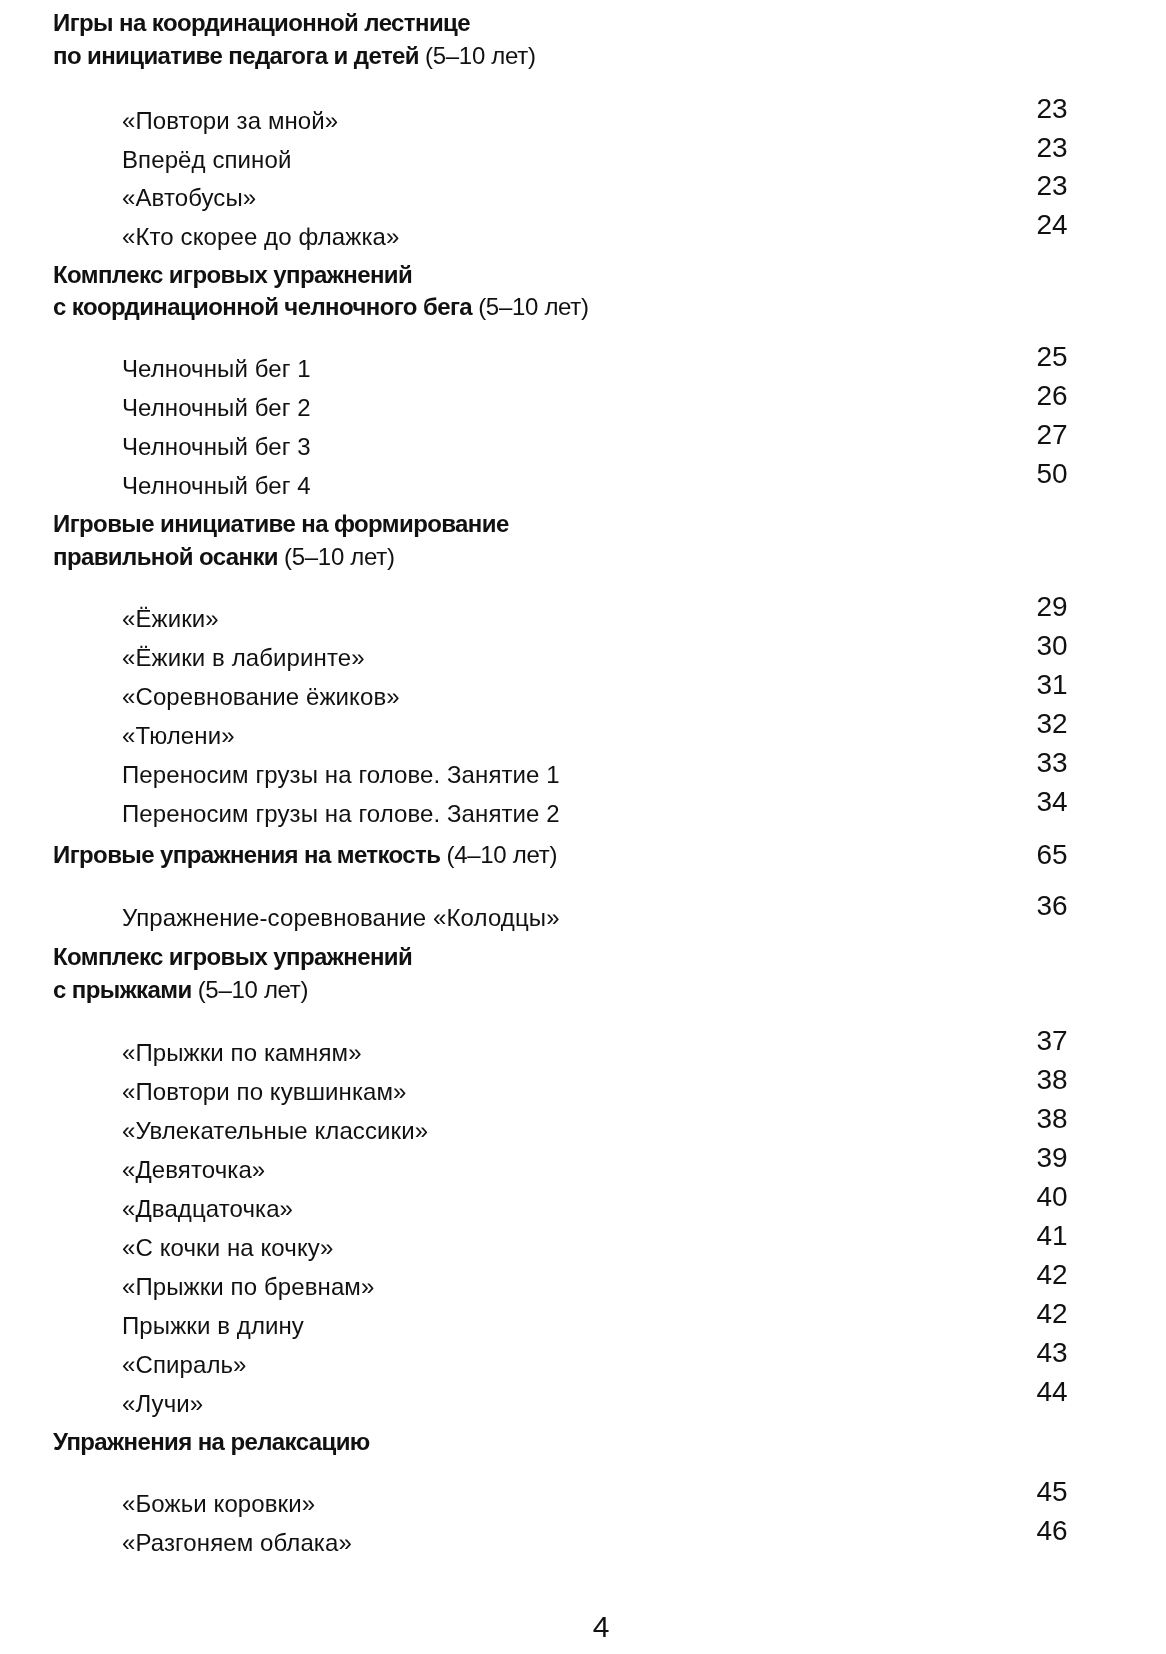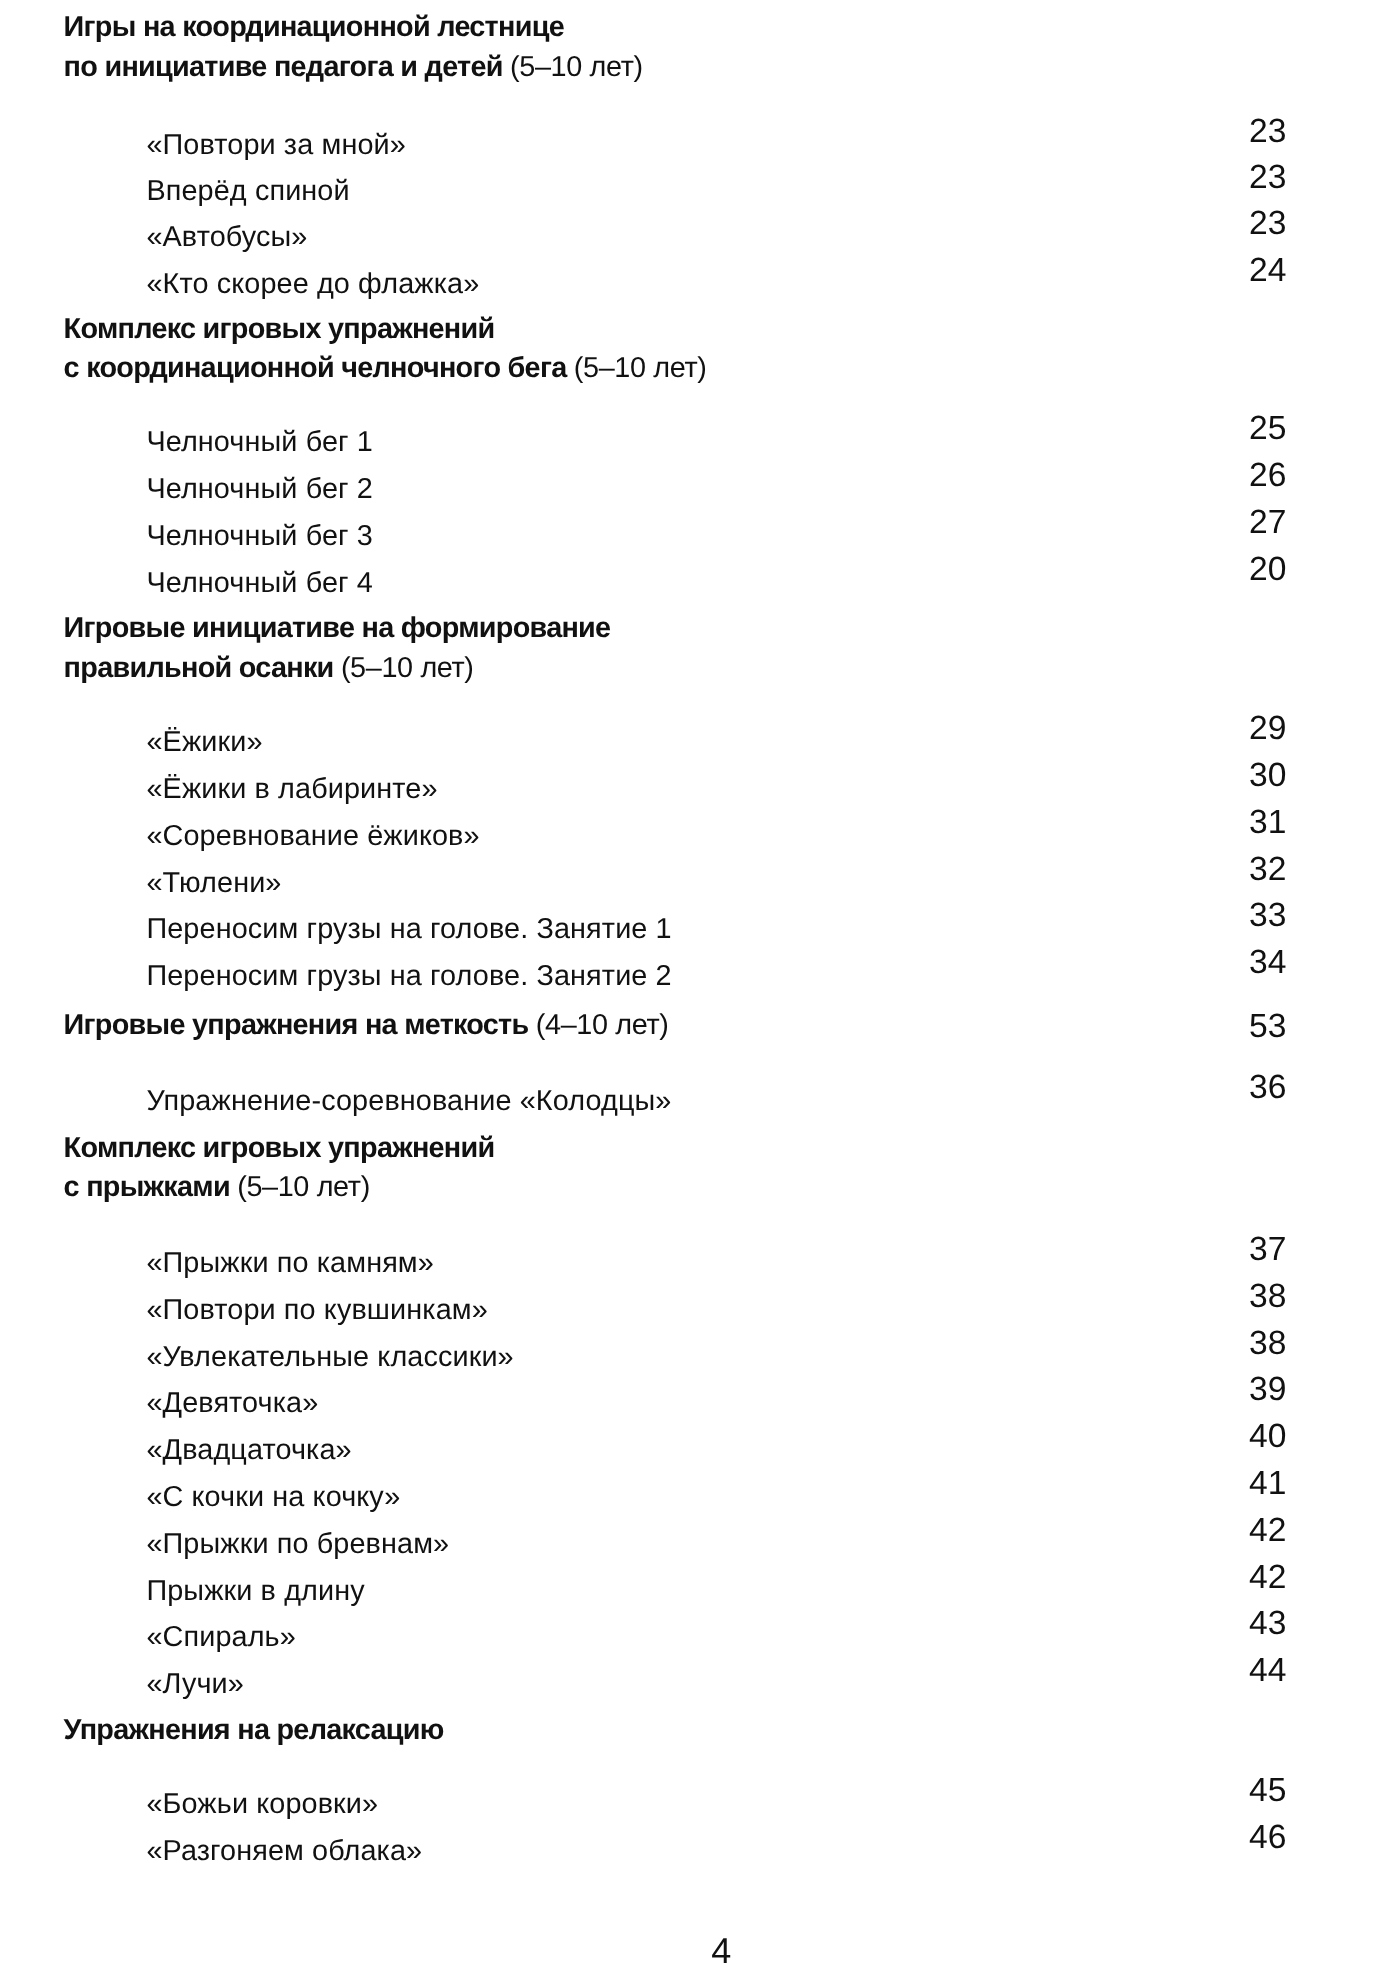--- a/index.html
+++ b/index.html
@@ -2,21 +2,21 @@
 <html><head>
 <meta charset="utf-8">
 <style>
   html, body { margin: 0; padding: 0; background: #ffffff; }
   body { width: 1166px; height: 1654px; position: relative; overflow: hidden;
          font-family: "Liberation Sans", sans-serif; color: #111111; }
   .row { position: absolute; font-size: 24px; line-height: 28px; white-space: nowrap; }
   .head { left: 53px; font-weight: bold; letter-spacing: -0.6px; }
   .head .age { font-weight: normal; letter-spacing: -0.3px; }
   .item { left: 122px; letter-spacing: 0.1px; margin-top: 12px; }
-  .pg { position: absolute; left: 1032px; width: 40px; font-size: 28px; line-height: 28px; text-align: right; }
+  .pg { position: absolute; left: 1032px; width: 40px; font-size: 28px; line-height: 28px; text-align: center; }
   .folio { position: absolute; left: 560px; width: 82px; text-align: center; top: 1612px; font-size: 30px; line-height: 30px; }
 </style>
 </head>
 <body>
 
 <div>
 
   <div>
     <div class="row head" style="top:9px">Игры на координационной лестнице</div>
     <div class="row head" style="top:42px"><span>по инициативе педагога и детей</span> <span class="age">(5–10 лет)</span></div>
@@ -33,21 +33,21 @@
   <div>
     <div class="row head" style="top:261px">Комплекс игровых упражнений</div>
     <div class="row head" style="top:293px"><span>с координационной челночного бега</span> <span class="age">(5–10 лет)</span></div>
     <div class="row item" style="top:343px">Челночный бег 1</div>
     <div class="pg" style="top:343px">25</div>
     <div class="row item" style="top:382px">Челночный бег 2</div>
     <div class="pg" style="top:382px">26</div>
     <div class="row item" style="top:421px">Челночный бег 3</div>
     <div class="pg" style="top:421px">27</div>
     <div class="row item" style="top:460px">Челночный бег 4</div>
-    <div class="pg" style="top:460px">20</div>
+    <div class="pg" style="top:460px">50</div>
   </div>
 
   <div>
     <div class="row head" style="top:510px">Игровые инициативе на формирование</div>
     <div class="row head" style="top:543px"><span>правильной осанки</span> <span class="age">(5–10 лет)</span></div>
     <div class="row item" style="top:593px">«Ёжики»</div>
     <div class="pg" style="top:593px">29</div>
     <div class="row item" style="top:632px">«Ёжики в лабиринте»</div>
     <div class="pg" style="top:632px">30</div>
     <div class="row item" style="top:671px">«Соревнование ёжиков»</div>
@@ -55,21 +55,21 @@
     <div class="row item" style="top:710px">«Тюлени»</div>
     <div class="pg" style="top:710px">32</div>
     <div class="row item" style="top:749px">Переносим грузы на голове. Занятие 1</div>
     <div class="pg" style="top:749px">33</div>
     <div class="row item" style="top:788px">Переносим грузы на голове. Занятие 2</div>
     <div class="pg" style="top:788px">34</div>
   </div>
 
   <div>
     <div class="row head" style="top:841px"><span>Игровые упражнения на меткость</span> <span class="age">(4–10 лет)</span></div>
-    <div class="pg" style="top:841px">53</div>
+    <div class="pg" style="top:841px">65</div>
     <div class="row item" style="top:892px">Упражнение-соревнование «Колодцы»</div>
     <div class="pg" style="top:892px">36</div>
   </div>
 
   <div>
     <div class="row head" style="top:943px">Комплекс игровых упражнений</div>
     <div class="row head" style="top:976px"><span>с прыжками</span> <span class="age">(5–10 лет)</span></div>
     <div class="row item" style="top:1027px">«Прыжки по камням»</div>
     <div class="pg" style="top:1027px">37</div>
     <div class="row item" style="top:1066px">«Повтори по кувшинкам»</div>

